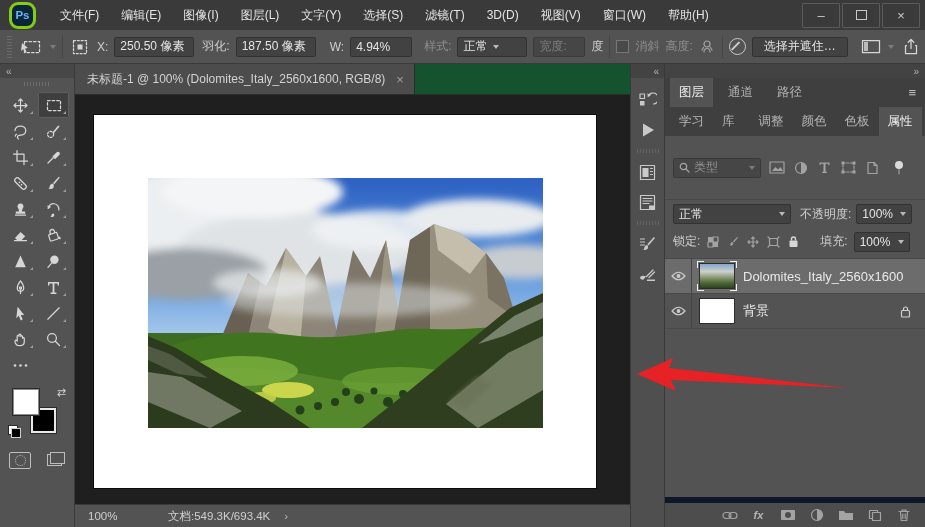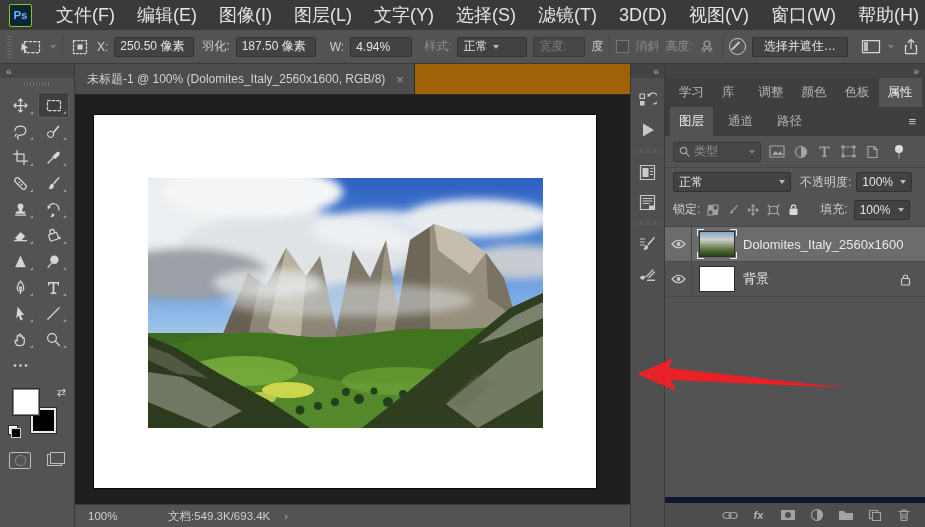--- a/index.html
+++ b/index.html
@@ -10,24 +10,24 @@
   .ti{stroke:#d6d6d6;fill:none;stroke-width:1.25;stroke-linecap:round;stroke-linejoin:round}
   .tf{fill:#d6d6d6;stroke:none}
   .di{stroke:#c9c9c9;fill:none;stroke-width:1.2;stroke-linecap:round;stroke-linejoin:round}
   .df{fill:#c9c9c9;stroke:none}
   .gi{stroke:#a3a3a3;fill:none;stroke-width:1.2;stroke-linecap:round;stroke-linejoin:round}
   .gf{fill:#a3a3a3;stroke:none}
 
   
   .menubar{position:absolute;left:0;top:0;right:0;height:30px;background:#3a3a3a;
            border-bottom:1px solid #2c2c2c;display:flex;align-items:center;}
-  .pslogo{width:21px;height:21px;margin:0 13px 0 9px;background:#0e2537;border:1px solid #84cc16;
-          border-radius:2px;color:#62b8f6;font-size:11.5px;font-weight:bold;flex:none;
+  .pslogo{width:21px;height:21px;margin:0 13px 0 9px;background:#0e2537;border:3px solid #84cc16;
+          border-radius:9px;color:#62b8f6;font-size:11.5px;font-weight:bold;flex:none;
           display:flex;align-items:center;justify-content:center;}
-  .menuitem{padding:0 11px;height:30px;line-height:30px;font-size:18px;color:#e4e4e4;white-space:nowrap;cursor:default}
+  .menuitem{padding:0 11px;height:30px;line-height:30px;font-size:12px;color:#e4e4e4;white-space:nowrap;cursor:default}
   .winbtns{margin-left:auto;display:flex;align-items:center;height:30px;padding-right:4px}
   .winbtn{width:36px;height:23px;margin:0 1px;border:1px solid #5b5b5b;border-radius:1px;
           display:flex;align-items:center;justify-content:center;color:#cccccc;font-size:13px}
   .maxglyph{width:9px;height:8px;border:1.4px solid #c9c9c9}
 
   
   .optionsbar{position:absolute;left:0;top:30px;right:0;height:34px;background:#535353;
               border-bottom:1px solid #3a3a3a;display:flex;align-items:center;padding:0 7px;box-sizing:border-box;gap:6px}
   .grip-v{width:5px;height:22px;flex:none;background:repeating-linear-gradient(180deg,#6a6a6a 0 1px,transparent 1px 3px)}
   .obsep{width:1px;height:22px;background:#464646;flex:none}
@@ -64,21 +64,21 @@
   .miniswatch .mb{position:absolute;right:0;bottom:0;width:8px;height:8px;background:#000;border:1px solid #cfcfcf}
   .tb-bottomrow{display:flex;justify-content:space-between;width:56px;margin:14px auto 0}
   .qmask{width:20px;height:15px;border:1px solid #bdbdbd;border-radius:2px;display:flex;align-items:center;justify-content:center}
   .qmask i{width:9px;height:9px;border:1px dotted #bdbdbd;border-radius:50%}
   .scrmode{position:relative;width:18px;height:14px}
   .scrmode .r1{position:absolute;left:0;bottom:0;width:13px;height:10px;border:1px solid #bdbdbd;background:#535353}
   .scrmode .r2{position:absolute;right:0;top:0;width:13px;height:10px;border:1px solid #bdbdbd;background:#535353}
 
   
   .canvascol{position:absolute;left:75px;top:64px;width:555px;bottom:0;display:flex;flex-direction:column}
-  .tabbar{height:30px;background:#a16207;border-bottom:1px solid #2b2b2b;display:flex;flex:none}
+  .tabbar{height:30px;background:#14532d;border-bottom:1px solid #2b2b2b;display:flex;flex:none}
   .doctab{background:#4c4c4c;display:flex;align-items:center;gap:11px;padding:0 10px 0 12px;
           font-size:12px;color:#d2d2d2;border-right:1px solid #2b2b2b;max-width:350px}
   .doctab .ttl{white-space:nowrap;overflow:hidden}
   .tabclose{color:#9f9f9f;font-size:13px;line-height:1}
   .canvas{flex:1;background:#1f1f1f;position:relative;overflow:hidden}
   .page{position:absolute;left:19px;top:20px;width:502px;height:373px;background:#ffffff;box-shadow:0 0 0 1px #0a0a0a}
   .photo{position:absolute;left:54px;top:63px;width:395px;height:250px;overflow:hidden}
   .statusbar{height:22px;flex:none;background:#535353;border-top:1px solid #3a3a3a;display:flex;
              align-items:center;font-size:11.5px;color:#cfcfcf;padding:0 0 0 13px}
   .statzoom{width:52px;flex:none}
@@ -97,21 +97,21 @@
   
   .rightpanel{position:absolute;left:665px;top:64px;width:260px;bottom:0;background:#535353;
               display:flex;flex-direction:column;box-sizing:border-box}
   .phead{height:14px;flex:none;background:#434343;display:flex;align-items:center;
          justify-content:space-between;padding:0 6px;color:#b3b3b3;font-size:10px}
   .tabs{height:29px;flex:none;background:#3f3f3f;display:flex;align-items:stretch;padding-left:5px}
   .ptab{display:flex;align-items:center;padding:0 9px;font-size:12.5px;color:#b5b5b5;white-space:nowrap}
   .ptab.active{background:#535353;color:#ececec}
   .tabmenu{margin-left:auto;display:flex;align-items:center;padding:0 9px;color:#c3c3c3;font-size:13px}
   .gapS{width:6px;flex:none}
-  .filterrow{height:31px;flex:none;display:flex;align-items:center;padding:0 8px;gap:7px;border-bottom:1px solid #484848}
+  .filterrow{height:31px;flex:none;display:flex;align-items:center;padding:16px 8px;gap:7px;border-bottom:1px solid #484848}
   .typefield{width:88px;height:20px;background:#464646;border:1px solid #3a3a3a;border-radius:2px;
              box-sizing:border-box;display:flex;align-items:center;gap:4px;padding:0 5px;color:#929292}
   .ficon{flex:none;display:flex;align-items:center;justify-content:center;width:17px;height:17px;color:#a6a6a6}
   .blendrow{height:28px;flex:none;display:flex;align-items:center;padding:0 8px;gap:5px}
   .lockrow{height:27px;flex:none;display:flex;align-items:center;padding:0 8px;gap:6px}
   .licon{flex:none;display:flex;align-items:center;justify-content:center;width:14px;height:14px}
   .layerlist{flex:none;margin-top:3px;border-top:1px solid #474747}
   .layerrow{height:34px;display:flex;align-items:center;border-bottom:1px solid #494949}
   .layerrow.sel{background:#6c6c6c}
   .eyebox{width:26px;flex:none;height:100%;display:flex;align-items:center;justify-content:center;border-right:1px solid #454545}
@@ -526,36 +526,36 @@
     </div>
   </div>
 
   <div class="rightpanel">
     <div class="phead">
       <span></span>
       <span>»</span>
     </div>
 
     <div class="tabs">
+      <div class="ptab active">图层</div>
+      <div class="gapS"></div>
+      <div class="ptab">通道</div>
+      <div class="gapS"></div>
+      <div class="ptab">路径</div>
+      <div class="tabmenu">≡</div>
+    </div>
+
+    <div class="tabs">
       <div class="ptab">学习</div>
       <div class="ptab">库</div>
       <div class="gapS"></div>
       <div class="ptab">调整</div>
       <div class="ptab">颜色</div>
       <div class="ptab">色板</div>
       <div class="ptab active">属性</div>
-      <div class="tabmenu">≡</div>
-    </div>
-
-    <div class="tabs">
-      <div class="ptab active">图层</div>
-      <div class="gapS"></div>
-      <div class="ptab">通道</div>
-      <div class="gapS"></div>
-      <div class="ptab">路径</div>
       <div class="tabmenu">≡</div>
     </div>
 
     <div class="filterrow">
       <div class="typefield">
         <svg width="11" height="11" viewBox="0 0 11 11">
             <circle class="gi" cx="4.5" cy="4.5" r="3.2"></circle>
             <path class="gi" d="M7 7l3 3"></path>
           </svg>
         <span>类型</span>

